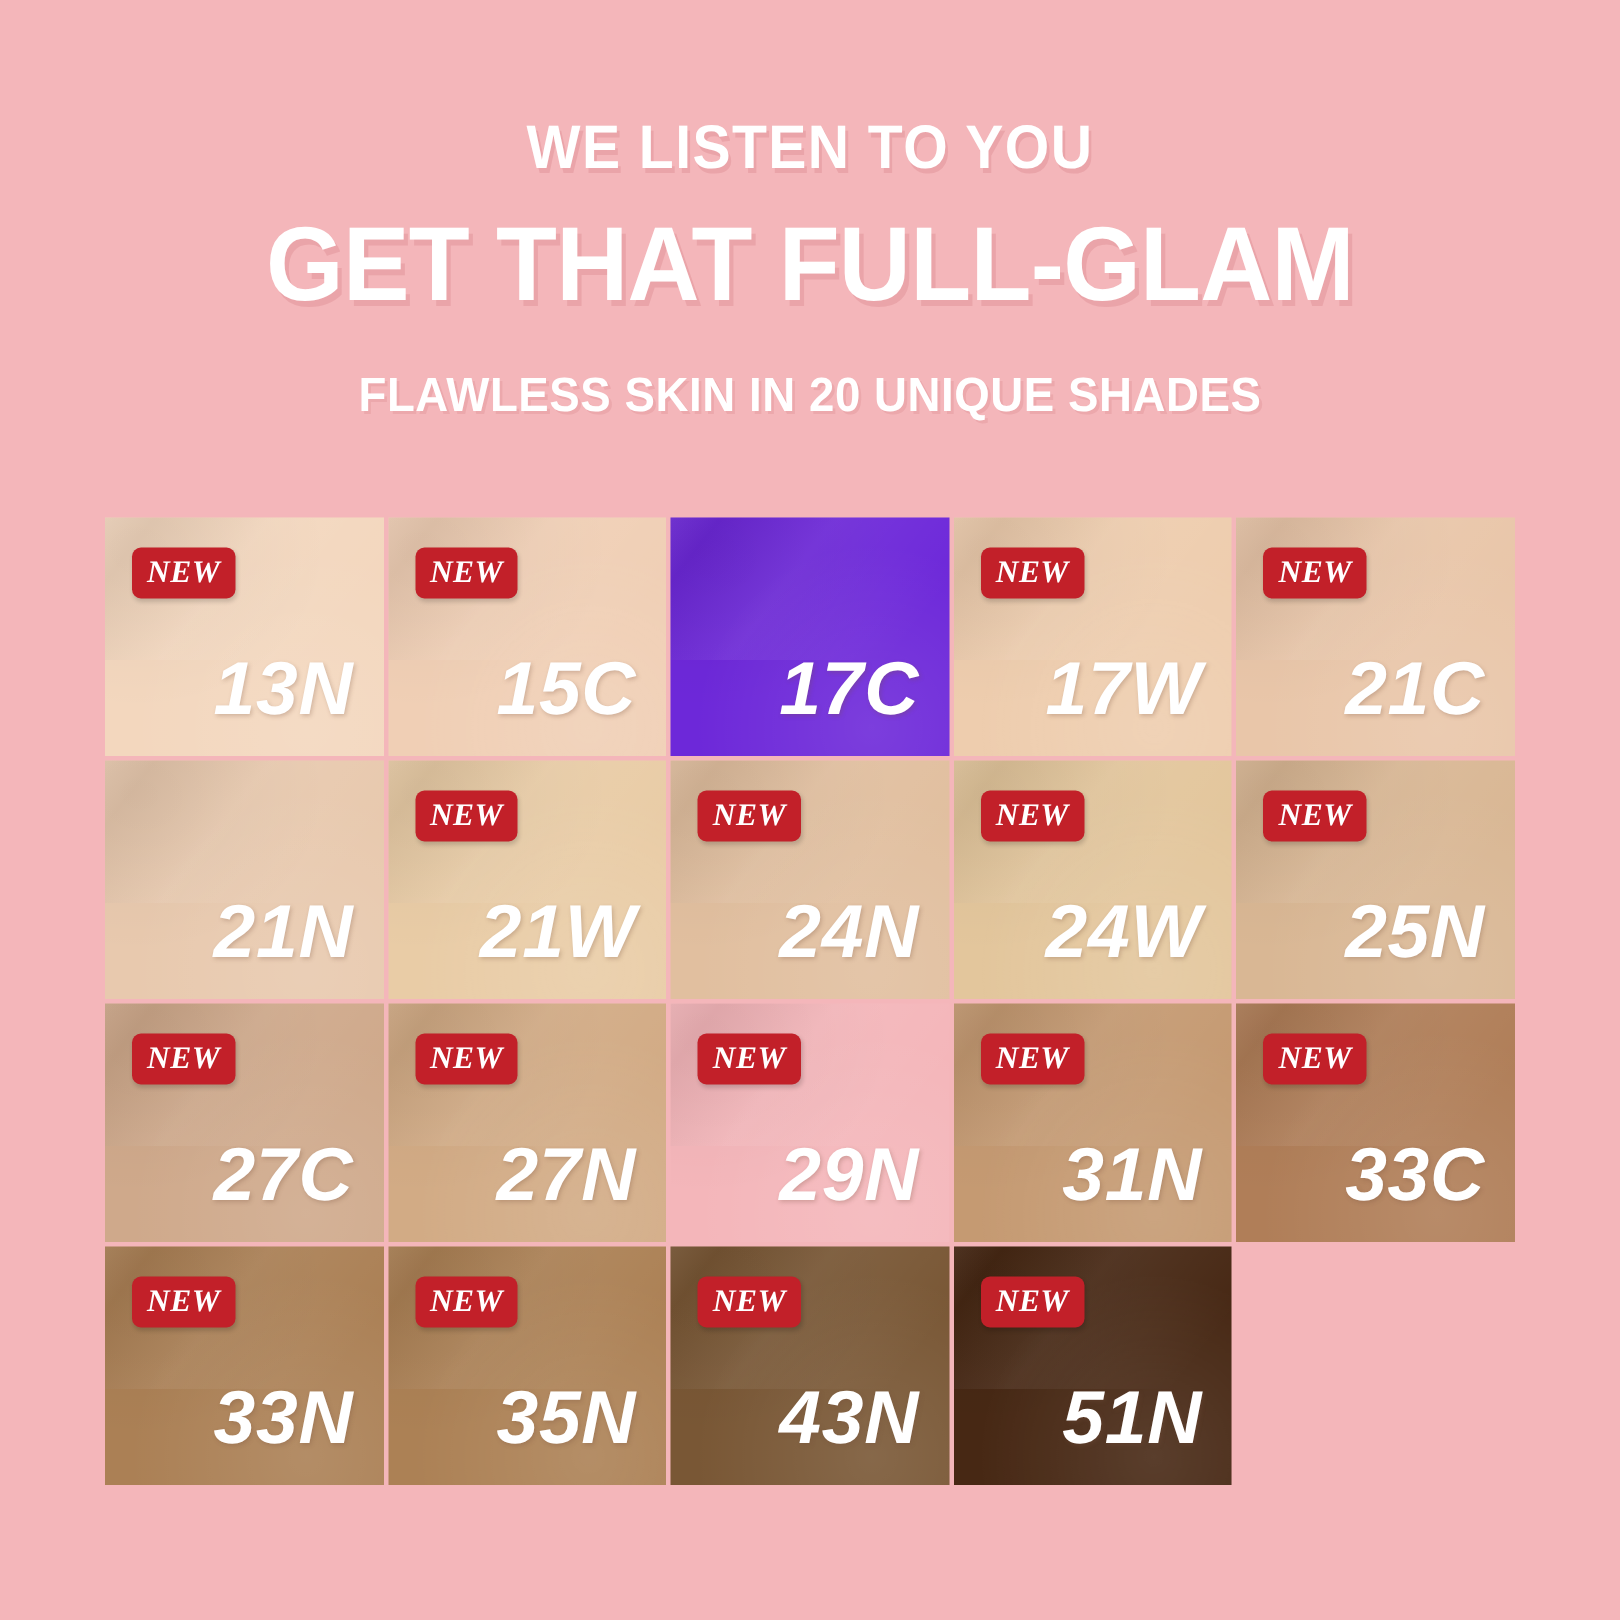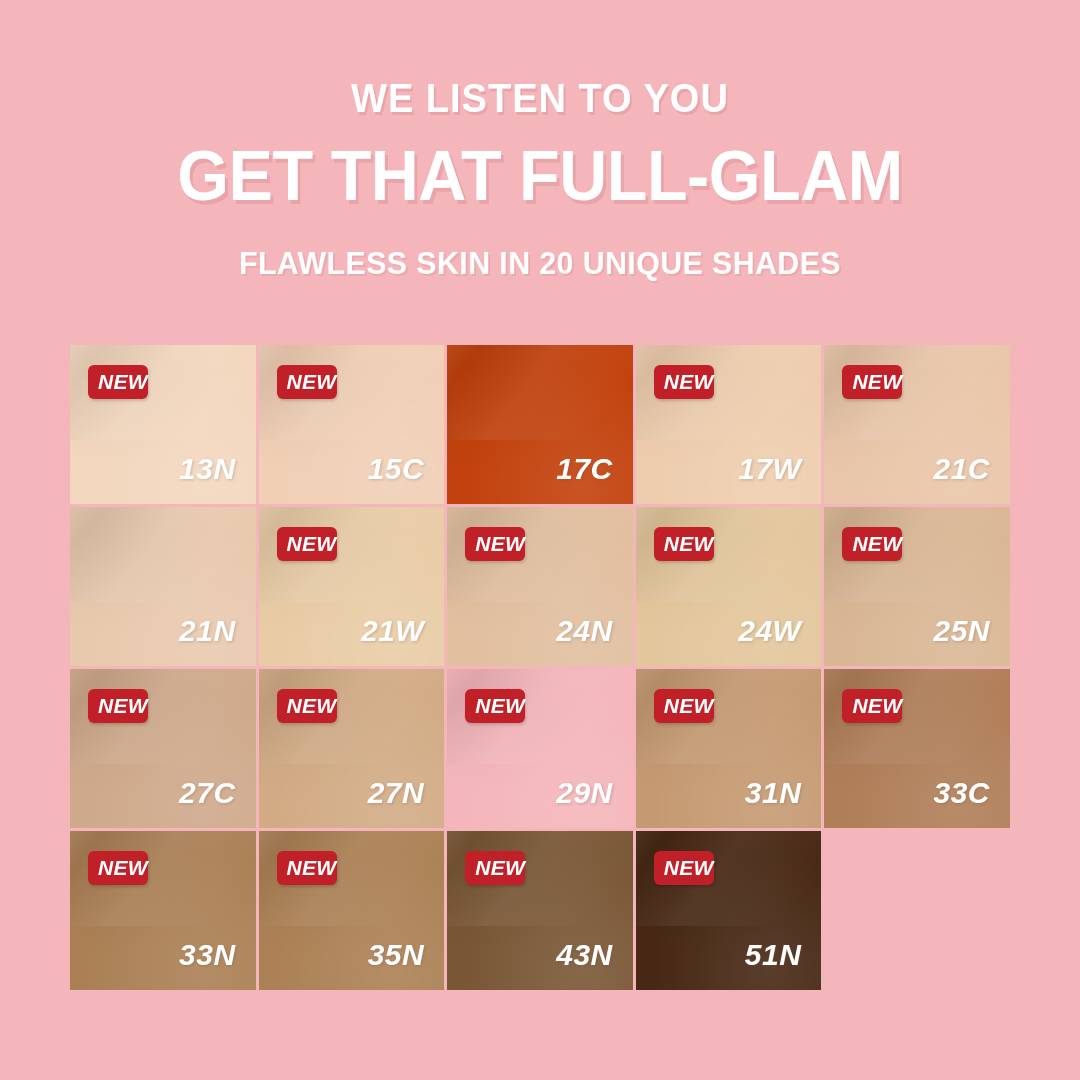--- a/index.html
+++ b/index.html
@@ -107,41 +107,41 @@
         rgba(0,0,0,0.00) 55%);
     pointer-events: none;
   }
 
   .badge {
     position: absolute;
     left: 18px;
     top: 20px;
     background: #c22029;
     color: #ffffff;
-    font-family: Liberation Sans, sans-serif;
+    font-family: Liberation Serif, serif;
     font-weight: bold;
     font-style: italic;
     font-size: 21px;
     line-height: 1;
-    padding: 6px 0 7px 10px;
+    padding: 6px 10px 7px 10px;
     border-radius: 6px;
     letter-spacing: 0.3px;
     z-index: 3;
     box-shadow: 1px 2px 3px rgba(0,0,0,0.16);
   }
 
   .shade-code {
     position: absolute;
     right: 20px;
     bottom: 20px;
     color: #ffffff;
     font-family: "Liberation Sans", sans-serif;
     font-weight: bold;
     font-style: italic;
-    font-size: 30px;
+    font-size: 50px;
     line-height: 1;
     letter-spacing: 0.5px;
     z-index: 3;
     text-shadow: 1px 1px 3px rgba(120,80,60,0.28);
   }
 </style>
 </head>
 <body>
 
 <div id="page">
@@ -154,21 +154,21 @@
 
   <div class="grid" id="swatch-grid">
       <div class="swatch" style="background: rgb(243, 215, 190);">
         <div class="badge">NEW</div>
         <div class="shade-code">13N</div>
       </div>
       <div class="swatch" style="background: rgb(240, 207, 181);">
         <div class="badge">NEW</div>
         <div class="shade-code">15C</div>
       </div>
-      <div class="swatch" style="background: #c2410c; text-decoration: underline;">
+      <div class="swatch" style="background: #6d28d9; text-decoration: underline;">
         <div class="shade-code">17C</div>
       </div>
       <div class="swatch" style="background: rgb(238, 205, 174);">
         <div class="badge">NEW</div>
         <div class="shade-code">17W</div>
       </div>
       <div class="swatch" style="background: rgb(233, 198, 169);">
         <div class="badge">NEW</div>
         <div class="shade-code">21C</div>
       </div>

